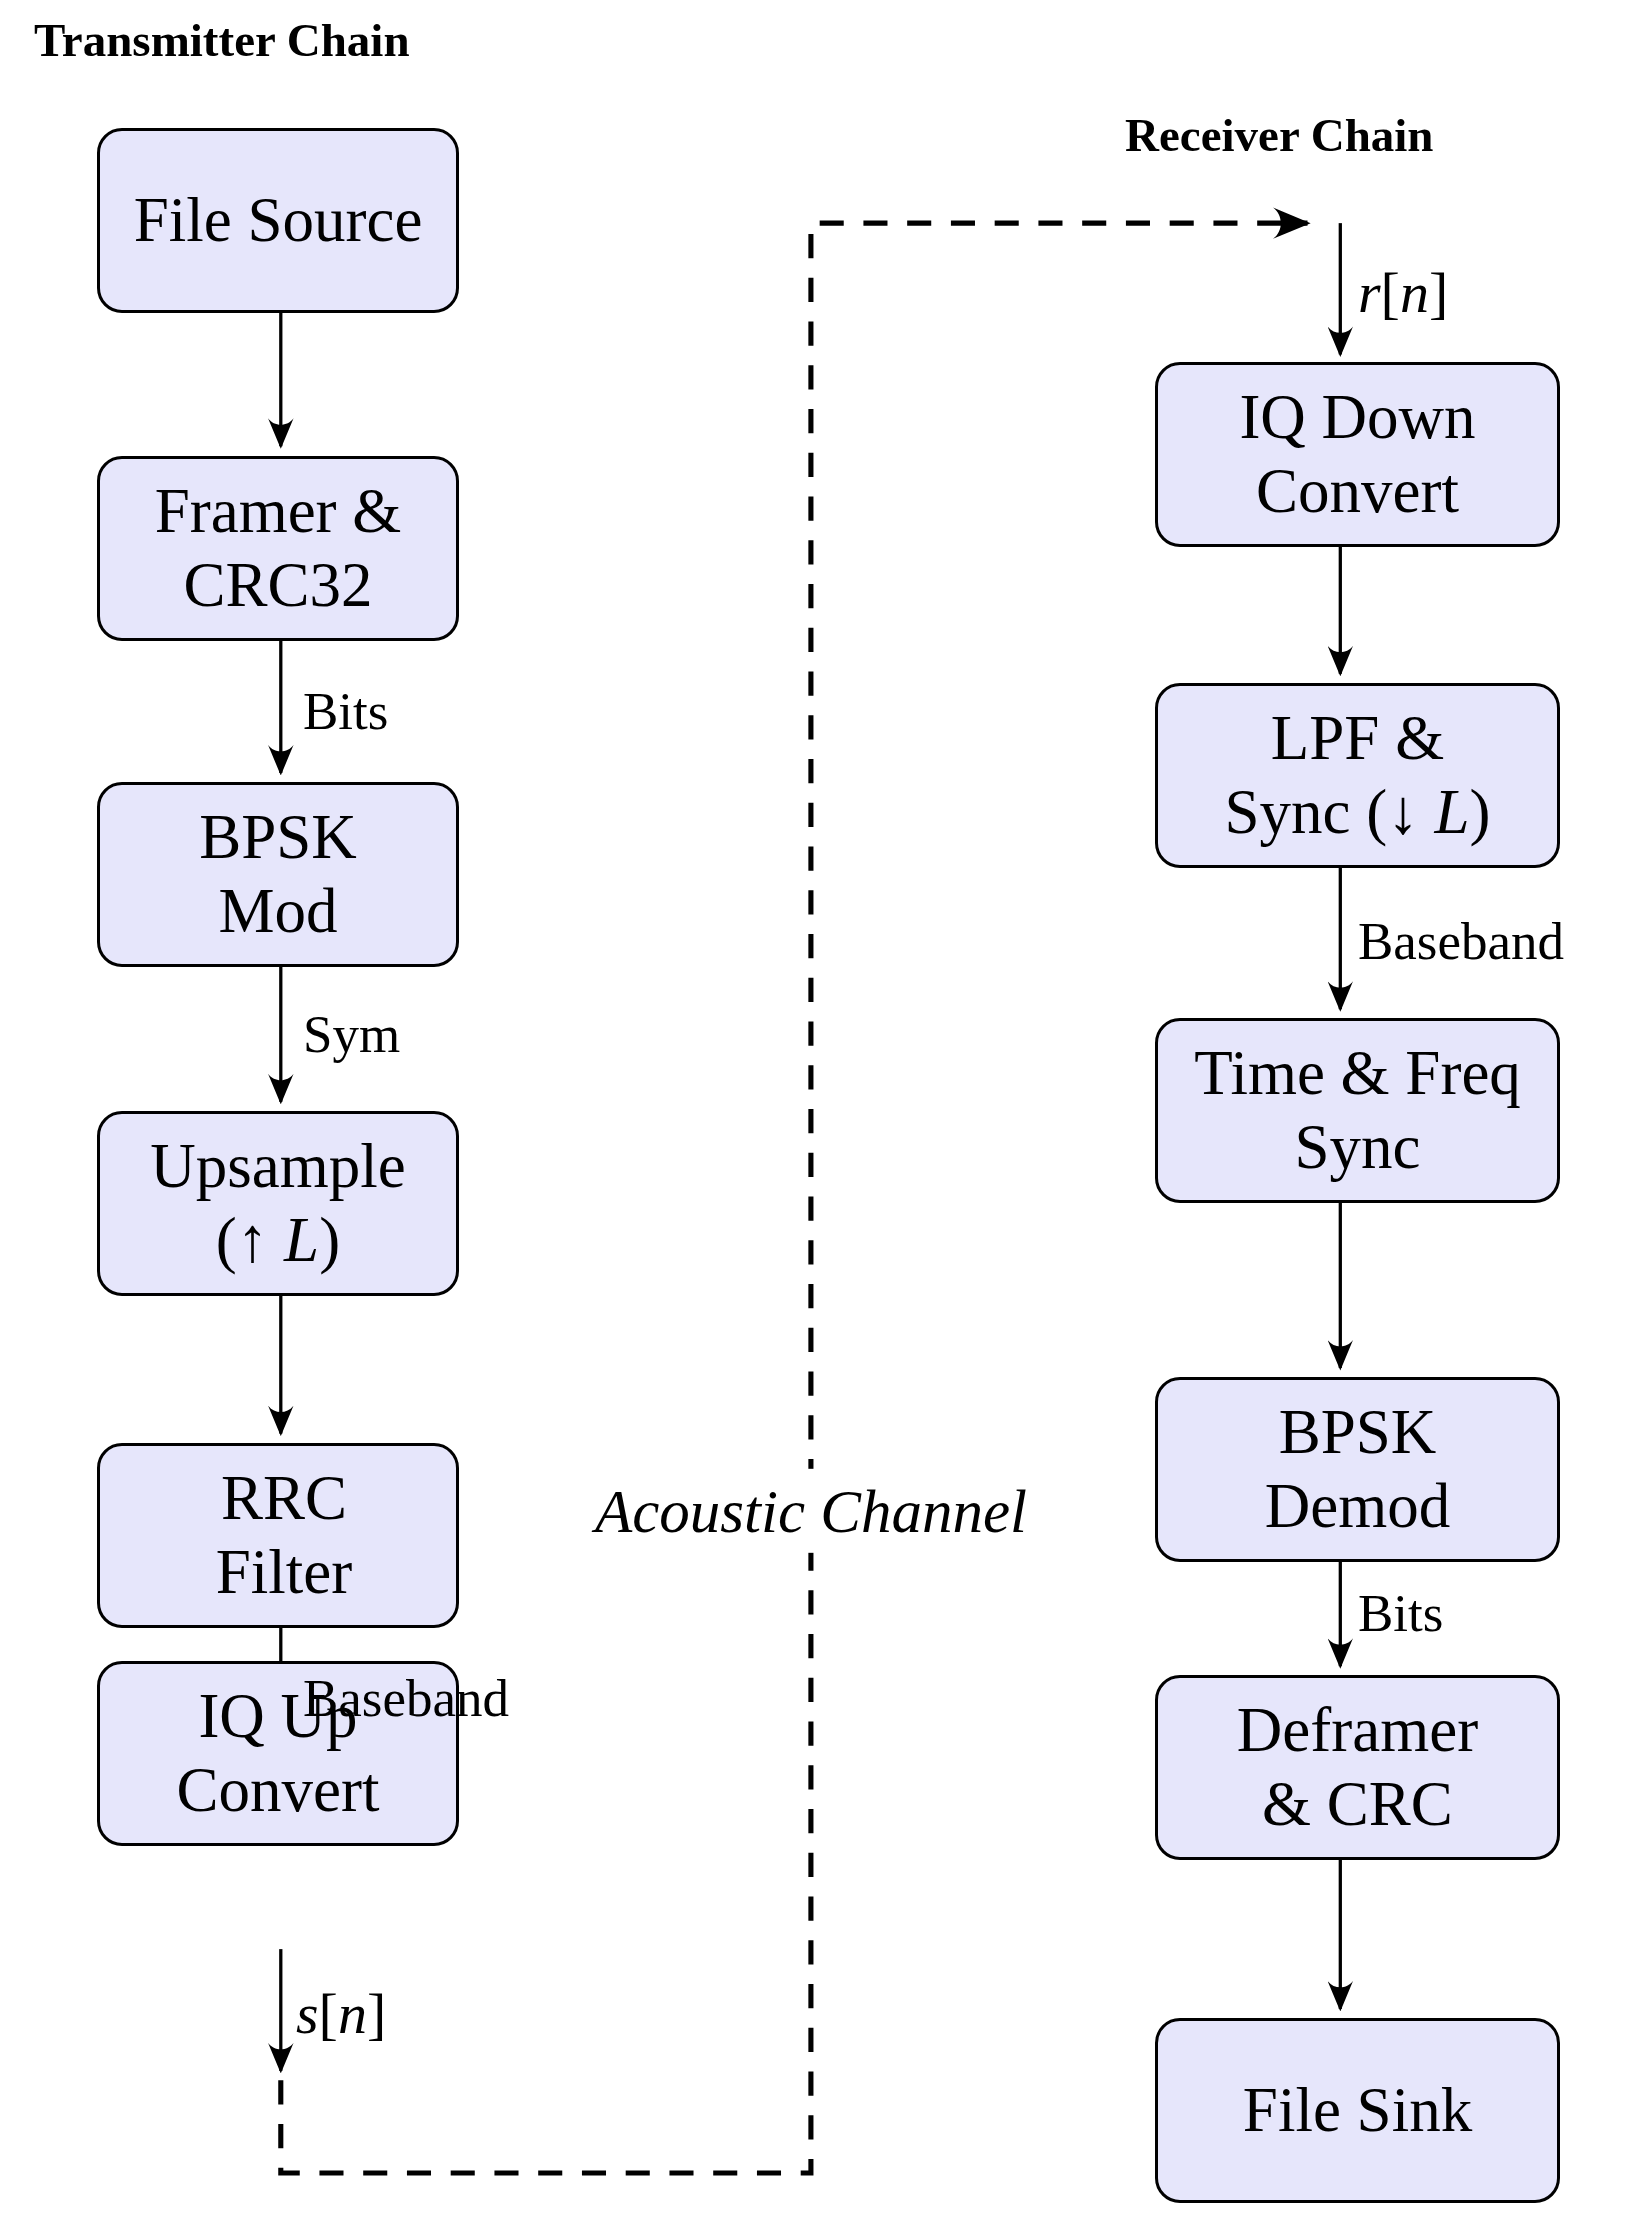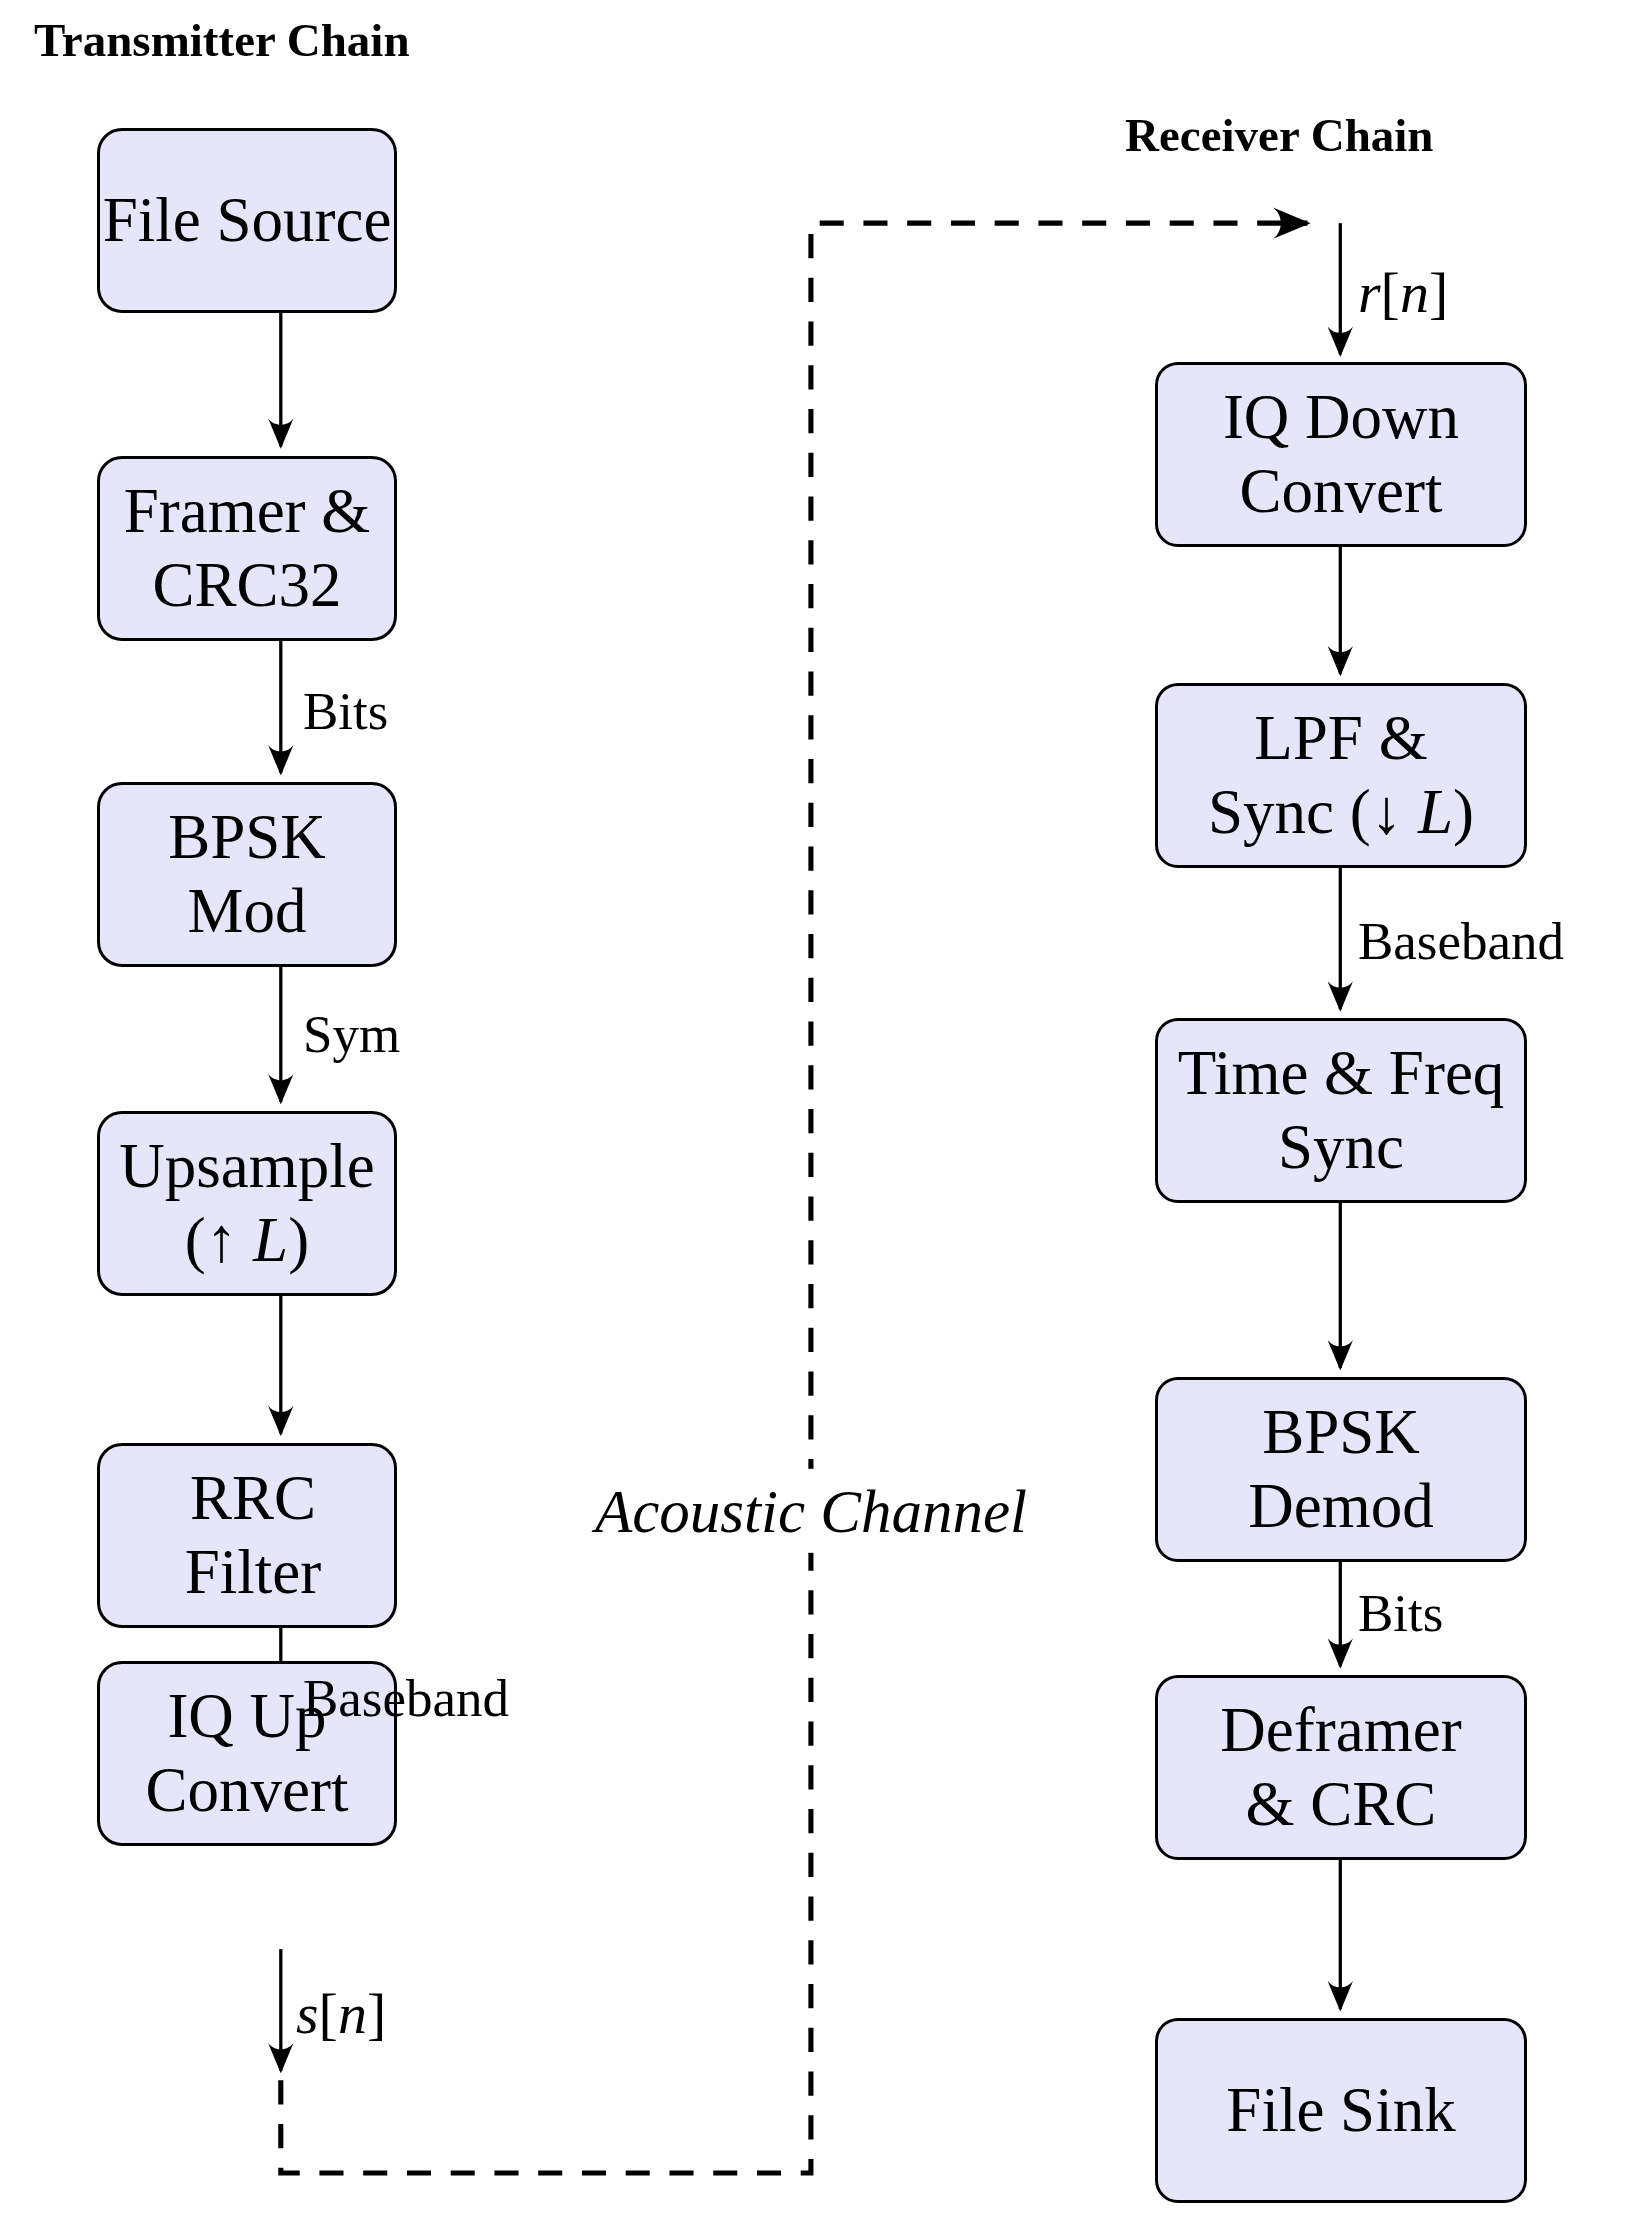--- a/index.html
+++ b/index.html
@@ -39,22 +39,22 @@
     background: #e6e6fb;
     border: 3.6px solid #000000;
     border-radius: 25px;
     display: flex;
     align-items: center;
     justify-content: center;
     text-align: center;
     font-size: 63px;
     line-height: 1.17;
   }
-  .node.tx { left: 97px; width: 300px; }
-  .node.rx { left: 1155px; width: 372px; border-radius: 23px; }
+  .node.tx { left: 97px; width: 362px; }
+  .node.rx { left: 1155px; width: 405px; }
   .node-label { white-space: pre-line; }
   .edge-label {
     position: absolute;
     z-index: 3;
     transform: translateY(-50%);
     font-size: 53px;
     line-height: 1;
     white-space: nowrap;
   }
   .edge-label.math { font-size: 58px; }

